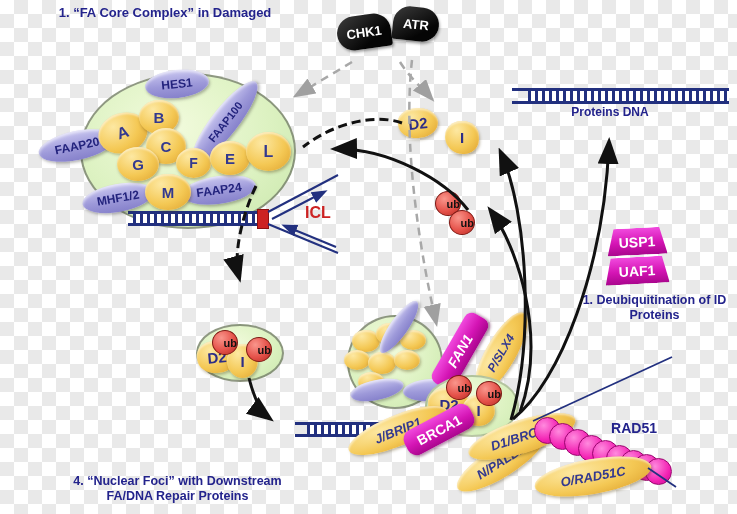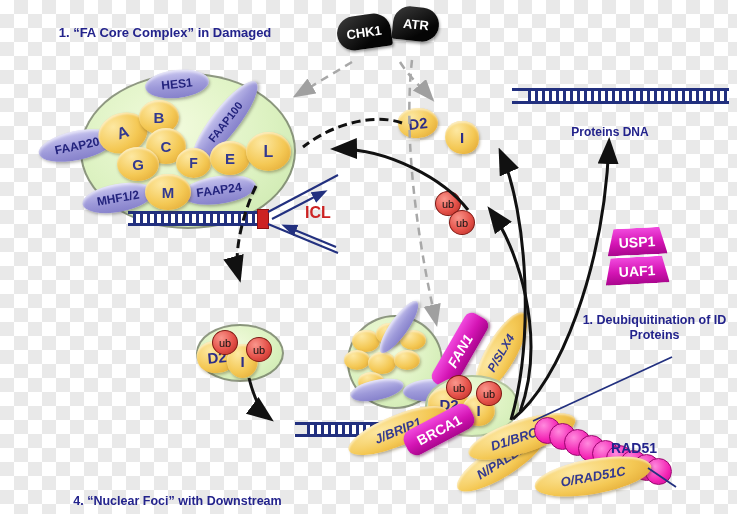--- a/index.html
+++ b/index.html
@@ -2,21 +2,21 @@
 <html><head>
 <meta charset="utf-8">
 <style>
   html,body{margin:0;padding:0;}
   #stage{
     position:relative;width:737px;height:514px;overflow:hidden;
     font-family:"Liberation Sans",sans-serif;
     background:repeating-conic-gradient(#e9e9e9 0% 25%, #ffffff 0% 50%) 0 0 / 28px 28px;
   }
   .abs{position:absolute;}
-  .txt{color:#23238c;font-weight:bold;text-align:center;line-height:1.2;margin-top:20px;}
+  .txt{color:#23238c;font-weight:bold;text-align:center;line-height:1.2;}
   .ell{border-radius:50%;display:flex;align-items:center;justify-content:center;}
   .green{
     background:radial-gradient(ellipse at 42% 35%, #f2fbdd 0%, #ddf2c2 55%, #c8e6aa 100%);
     border:2px solid rgba(60,60,60,0.5);
   }
   .green-soft{
     background:radial-gradient(ellipse at 42% 35%, #f2fbdd 0%, #ddf2c2 55%, #cdeab0 100%);
     border:2px solid rgba(60,60,60,0.25);
   }
   .pov{
@@ -28,22 +28,22 @@
     color:#33398f;font-weight:bold;box-shadow:inset 0 2px 2px rgba(255,255,255,.5), 1px 2px 3px rgba(80,60,10,.35);
   }
   .yblob{
     background:radial-gradient(ellipse at 35% 28%, #fde8a2 0%, #f4c854 55%, #dda02c 100%);
     color:#2d2d86;font-weight:bold;display:flex;align-items:center;justify-content:center;
     box-shadow:inset 0 2px 2px rgba(255,255,255,.5), 1px 2px 3px rgba(80,60,10,.35);
   }
   .ub{
     width:24px;height:23px;border-radius:50%;
     background:radial-gradient(circle at 35% 30%, #f9968c 0%, #e5524a 55%, #b52a22 100%);
-    border:1px solid #7e1712;color:#111;font-weight:normal;font-size:11px;
-    display:flex;align-items:center;justify-content:center;
+    border:1px solid #7e1712;color:#111;font-weight:bold;font-size:11px;
+    display:flex;align-items:center;justify-content:flex-end;
   }
   .kin{
     background:linear-gradient(145deg,#3c3c3c 0%, #050505 70%);
     color:#fff;font-weight:bold;display:flex;align-items:center;justify-content:center;
     box-shadow:1px 2px 3px rgba(0,0,0,.4);
   }
   .mag{
     background:linear-gradient(180deg,#f14ade 0%, #d414b4 55%, #a9068d 100%);
     color:#fff;font-weight:bold;display:flex;align-items:center;justify-content:center;
     box-shadow:1px 2px 3px rgba(80,0,60,.45);
@@ -160,20 +160,21 @@
     </div>
   <div class="abs ub" style="left:212px;top:330px;">
       <span>ub</span>
     </div>
   <div class="abs ub" style="left:246px;top:337px;">
       <span>ub</span>
     </div>
 
   <div class="abs txt" style="left:50px;top:474px;width:255px;font-size:12.5px;">
     <div>4. “Nuclear Foci” with Downstream</div>
+    <div>FA/DNA Repair Proteins</div>
   </div>
 
   <div class="abs dna" style="left:295px;top:422px;width:100px;height:9px;padding-left:12px;"></div>
 
   <div class="abs ell green" style="left:347px;top:315px;width:92px;height:90px;border-radius:50%;"></div>
   <div class="abs ell yov" style="left:352px;top:330px;width:28px;height:22px;"></div>
   <div class="abs ell yov" style="left:376px;top:323px;width:28px;height:22px;"></div>
   <div class="abs ell yov" style="left:400px;top:330px;width:26px;height:20px;"></div>
   <div class="abs ell yov" style="left:344px;top:350px;width:26px;height:20px;"></div>
   <div class="abs ell yov" style="left:368px;top:352px;width:28px;height:22px;"></div>

